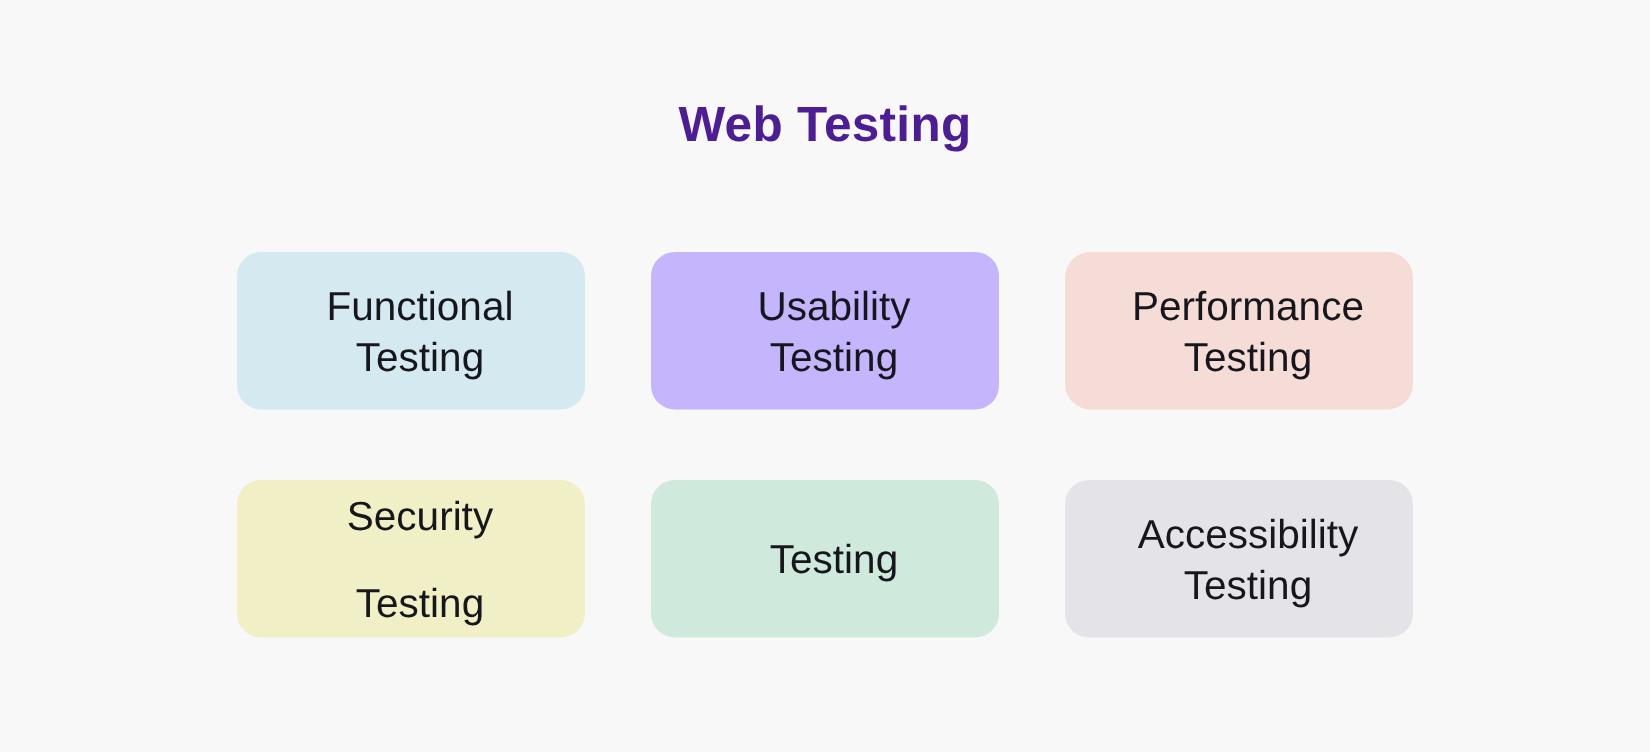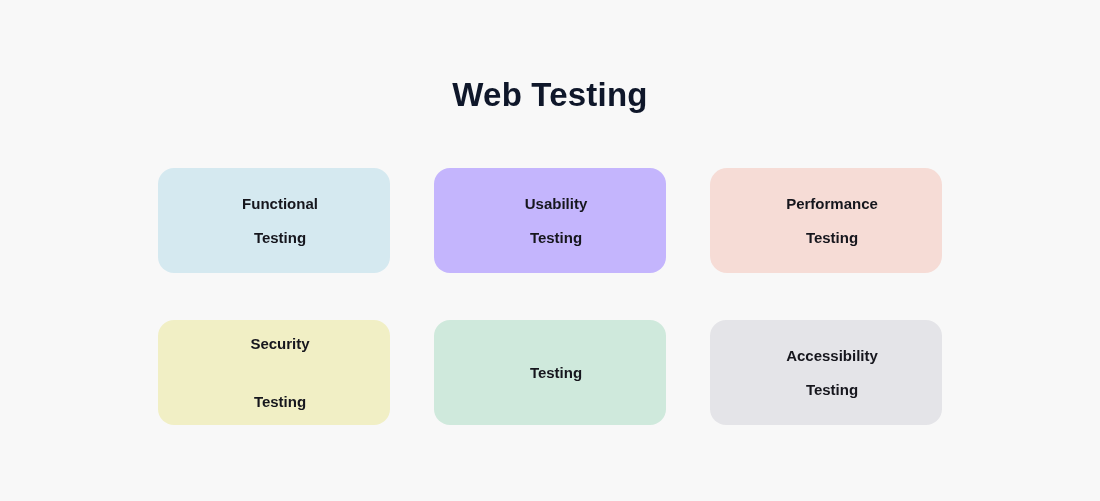--- a/index.html
+++ b/index.html
@@ -10,28 +10,28 @@
     font-family: "Liberation Sans", "DejaVu Sans", sans-serif;
   }
   body { background: #f8f8f8; }
   .page {
     width: 1100px;
     height: 501px;
     position: relative;
   }
   .title {
     position: absolute;
-    top: 76px;
+    top: 64px;
     left: 0;
     width: 100%;
     text-align: center;
     font-size: 33px;
     font-weight: 700;
     letter-spacing: 0.2px;
-    color: #0f172a;
+    color: #4c1d95;
   }
   .grid {
     position: absolute;
     top: 168px;
     left: 0;
     width: 100%;
     display: grid;
     grid-template-columns: repeat(3, 232px);
     column-gap: 44px;
     row-gap: 47px;
@@ -40,23 +40,23 @@
   .card {
     height: 105px;
     border-radius: 16px;
     display: flex;
     flex-direction: column;
     align-items: center;
     justify-content: center;
     text-align: center;
   }
   .card-line {
-    font-size: 15px;
+    font-size: 27px;
     line-height: 34px;
-    font-weight: 700;
+    font-weight: 400;
     color: #16161d;
     margin-left: 12px;
   }
 </style>
 </head>
 <body style="background-color: rgb(248, 248, 248);">
 
 <div class="page">
 
   <h1 class="title">Web Testing</h1>

